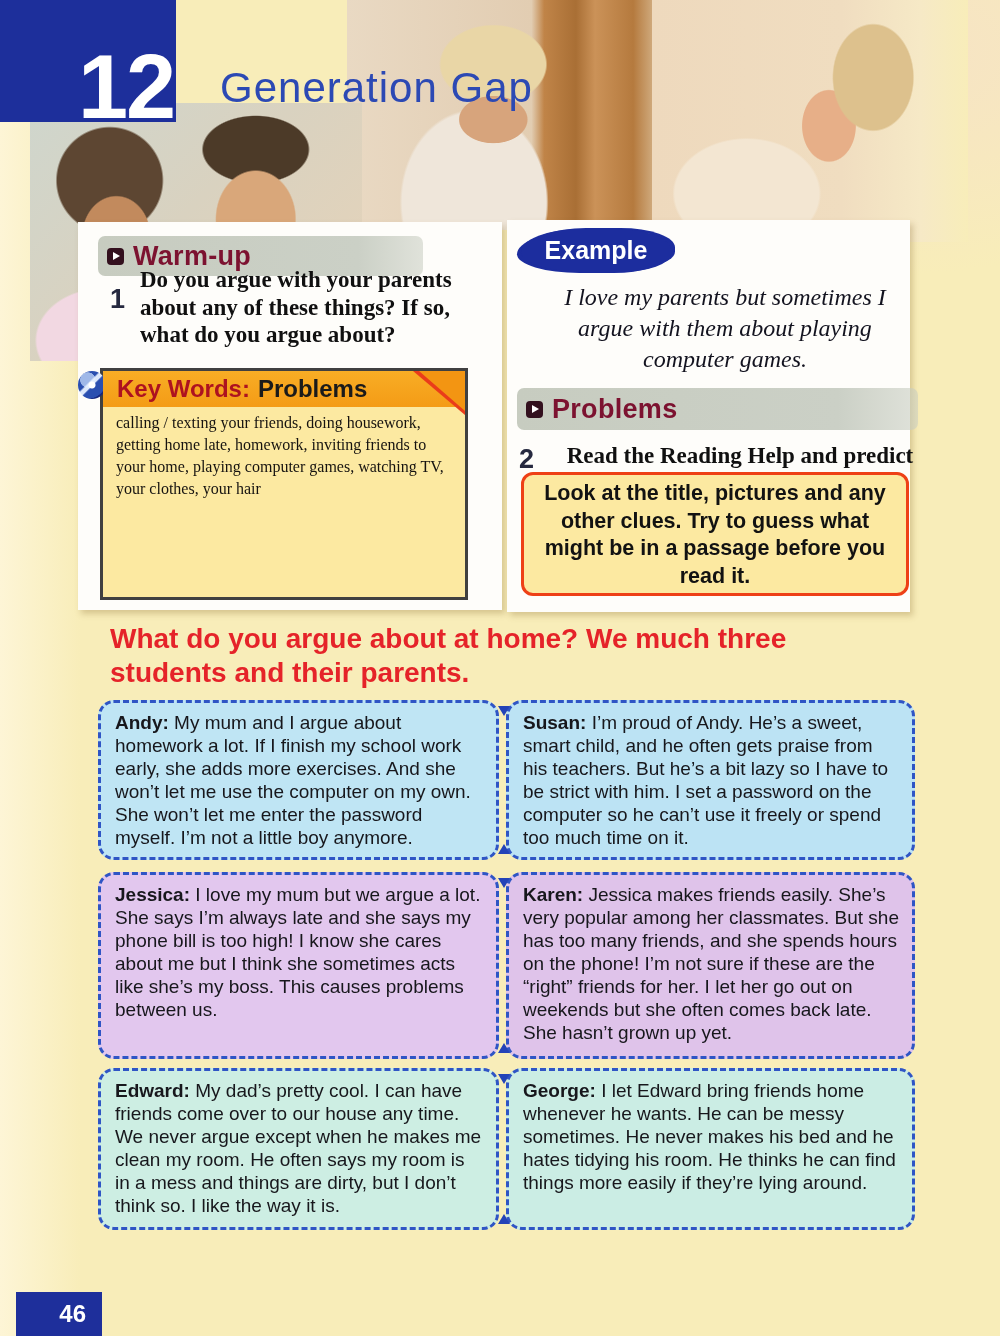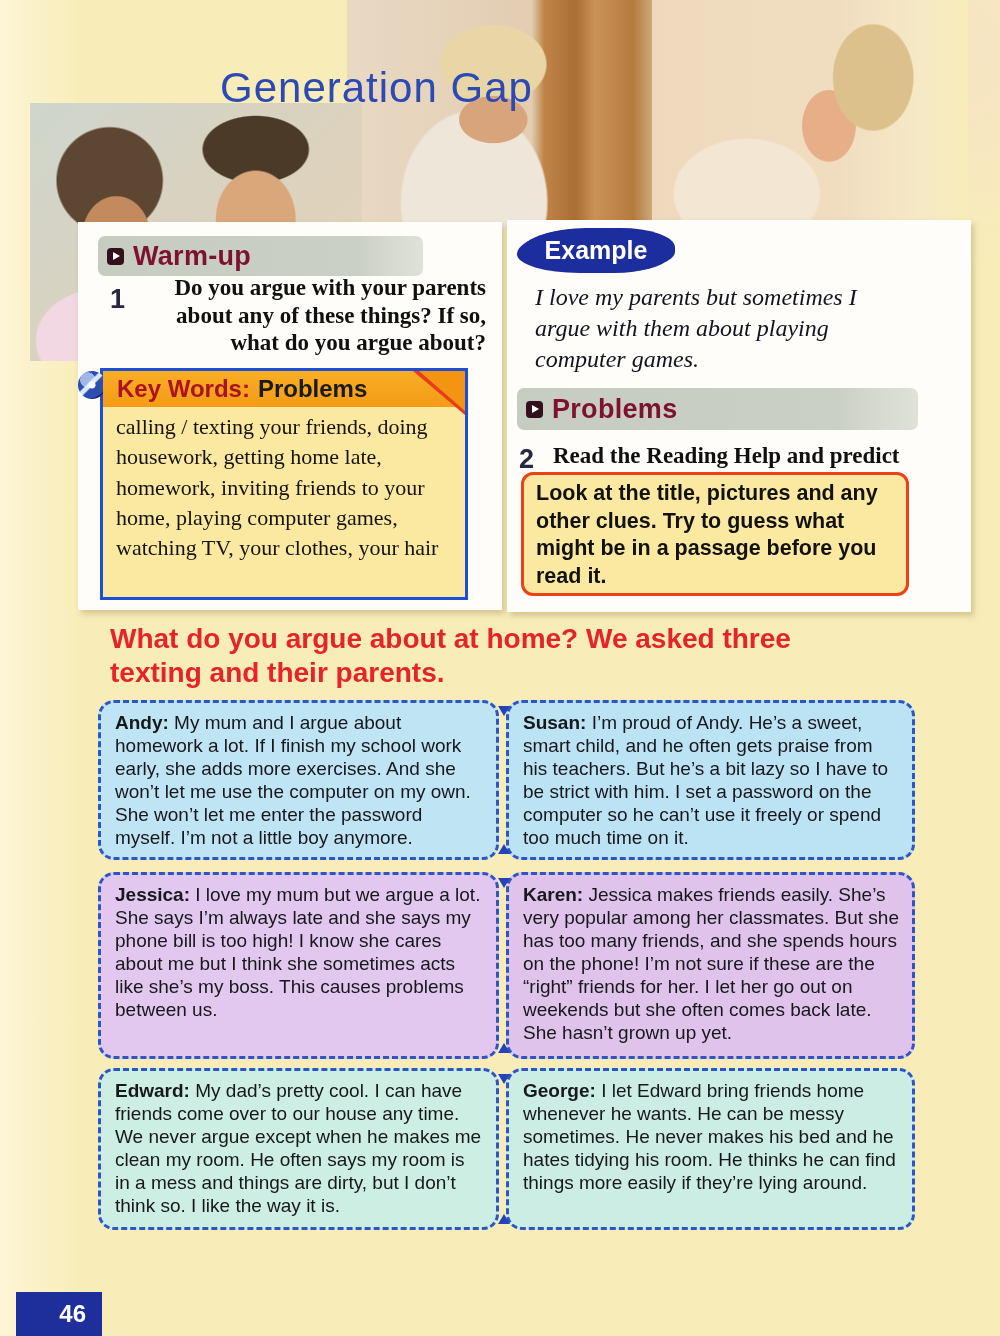--- a/index.html
+++ b/index.html
@@ -37,45 +37,45 @@
   }
 
   
   .unit-block{position:absolute;left:0;top:0;width:176px;height:122px;background:#1d2f9b;z-index:2;}
   .unit-number{position:absolute;right:2px;bottom:-10px;color:#fff;font-size:90px;font-weight:600;line-height:1;letter-spacing:-2px;}
   .unit-title{position:absolute;left:220px;top:64px;z-index:2;font-size:42px;font-weight:normal;color:#2c49b4;letter-spacing:1px;}
 
   
   .panel{position:absolute;background:#fefdfa;z-index:2;box-shadow:3px 4px 6px rgba(140,110,50,.3);}
   .panel-left{left:78px;top:222px;width:424px;height:388px;}
-  .panel-right{left:507px;top:220px;width:464px;height:392px;}
+  .panel-right{left:507px;top:220px;width:403px;height:392px;text-align:center;}
 
   .sec-head{position:absolute;display:flex;align-items:center;gap:9px;background:linear-gradient(to right,#c7ccc0 0%,#cbd0c6 80%,rgba(199,204,192,.55)100%);border-radius:7px;padding-left:9px;}
   .sec-head .label{font-size:27px;font-weight:bold;color:#7c1230;letter-spacing:.3px;}
   .play{width:17px;height:17px;border-radius:4px;background:#33101e;position:relative;flex:0 0 auto;}
   .play::after{content:"";position:absolute;left:6px;top:4px;width:0;height:0;border-left:7px solid #fff;border-top:4.5px solid transparent;border-bottom:4.5px solid transparent;}
 
   .wu-head{left:20px;top:14px;width:316px;height:40px;}
   .rd-head{left:10px;top:168px;width:392px;height:42px;}
 
   .qnum{position:absolute;font-size:27px;font-weight:bold;color:#26293f;}
   .qtext{position:absolute;margin:0;font-family:"Liberation Serif",serif;font-weight:bold;font-size:23px;line-height:1.2;color:#101010;}
   .q1-num{left:32px;top:62px;}
-  .q1-text{left:62px;top:52px;width:346px;text-align:right;}
+  .q1-text{left:62px;top:44px;width:346px;}
   .q2-num{left:12px;top:224px;}
   .q2-text{left:46px;top:222px;width:374px;}
 
   
-  .kw-box{position:absolute;left:22px;top:146px;width:368px;height:232px;border:3px solid #1d4ed8;background:#fce9a1;box-sizing:border-box;}
+  .kw-box{position:absolute;left:22px;top:146px;width:368px;height:232px;border:3px solid #404040;background:#fce9a1;box-sizing:border-box;}
   .kw-head{position:relative;height:36px;background:linear-gradient(180deg,#f8ad25,#f49b16);line-height:36px;padding-left:14px;font-size:24px;font-weight:bold;}
   .kw-label{color:#ad1220;}
   .kw-topic{color:#1a1a1a;margin-left:8px;}
   .fold-line{position:absolute;top:0;right:0;width:0;height:0;border-top:44px solid #ea3c1a;border-left:52px solid transparent;}
   .fold{position:absolute;top:0;right:0;width:0;height:0;border-top:40px solid #f39512;border-left:46px solid transparent;}
-  .kw-body{padding:5px 13px;font-family:"Liberation Serif",serif;font-size:22px;line-height:1.38;color:#161310;}
+  .kw-body{padding:5px 13px;font-family:"Liberation Serif",serif;font-size:16px;line-height:1.38;color:#161310;}
   .cd{position:absolute;left:-25px;top:0;width:28px;height:28px;border-radius:50%;
     background:
       radial-gradient(circle at 50% 50%, #fff 0 3px, rgba(255,255,255,0) 4px),
       linear-gradient(135deg, rgba(255,255,255,0) 38%, rgba(230,240,255,.95) 42% 50%, rgba(255,255,255,0) 54%),
       radial-gradient(circle at 35% 32%, #9fb8e8 0 28%, #2a4fb0 30% 70%, #16277e 72%);
   }
 
   
   .example-blob{position:absolute;left:14px;top:9px;width:150px;height:43px;background:#1c2d9e;color:#fff;font-size:25px;font-weight:bold;display:flex;align-items:center;justify-content:center;border-radius:52% 48% 45% 55% / 70% 62% 55% 60%;box-shadow:-5px 2px 0 -1px #1c2d9e,5px -2px 0 -1px #1c2d9e;}
   .example-text{position:absolute;left:28px;top:62px;width:380px;margin:0;font-family:"Liberation Serif",serif;font-style:italic;font-size:24px;line-height:1.3;color:#13131f;}
@@ -105,20 +105,23 @@
 </style>
 </head>
 <body>
 
 <div class="page">
 
   <div class="photo photo-mid"></div>
   <div class="photo photo-right"></div>
   <div class="photo photo-left"></div>
 
+  <div class="unit-block">
+    <span class="unit-number">12</span>
+  </div>
   <div class="unit-title">Generation Gap</div>
 
   <section class="panel panel-left">
     <div class="sec-head wu-head">
       <span class="play"></span>
       <span class="label">Warm-up</span>
     </div>
     <span class="qnum q1-num">1</span>
     <p class="qtext q1-text">Do you argue with your parents about any of these things? If so, what do you argue about?</p>
 
@@ -142,21 +145,21 @@
       <span class="label">Problems</span>
     </div>
     <span class="qnum q2-num">2</span>
     <p class="qtext q2-text">Read the Reading Help and predict the topic of the following passage.</p>
 
     <div class="help-box">
       <div class="help-body">Look at the title, pictures and any other clues. Try to guess what might be in a passage before you read it.</div>
     </div>
   </section>
 
-  <h2 class="intro">What do you argue about at home? We asked three texting and their parents.</h2>
+  <h2 class="intro">What do you argue about at home? We much three students and their parents.</h2>
 
   <div class="bubble b-andy">
     <b class="speaker">Andy:</b>
     <span>My mum and I argue about homework a lot. If I finish my school work early, she adds more exercises. And she won’t let me use the computer on my own. She won’t let me enter the password myself. I’m not a little boy anymore.</span>
   </div>
 
   <div class="bubble b-susan">
     <span class="tri tri-down"></span>
     <span class="tri tri-up"></span>
     <b class="speaker">Susan:</b>

